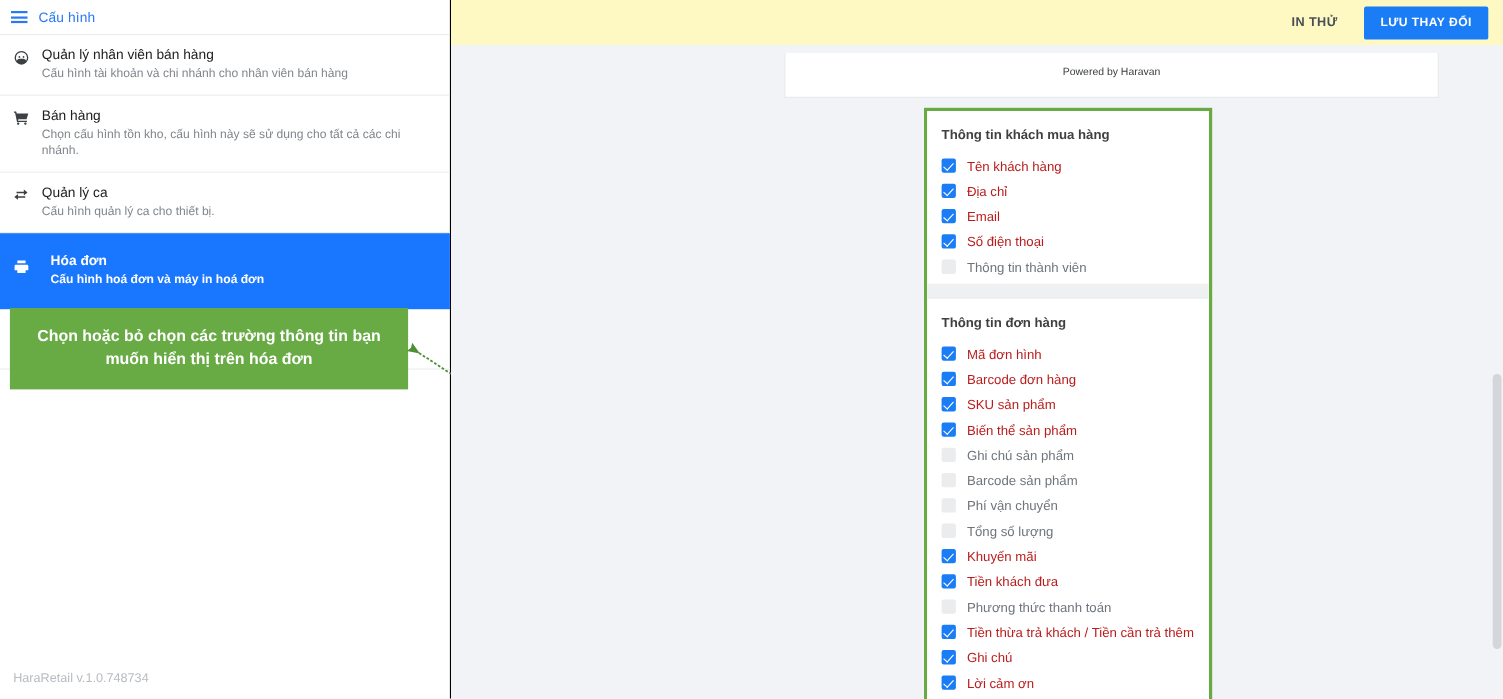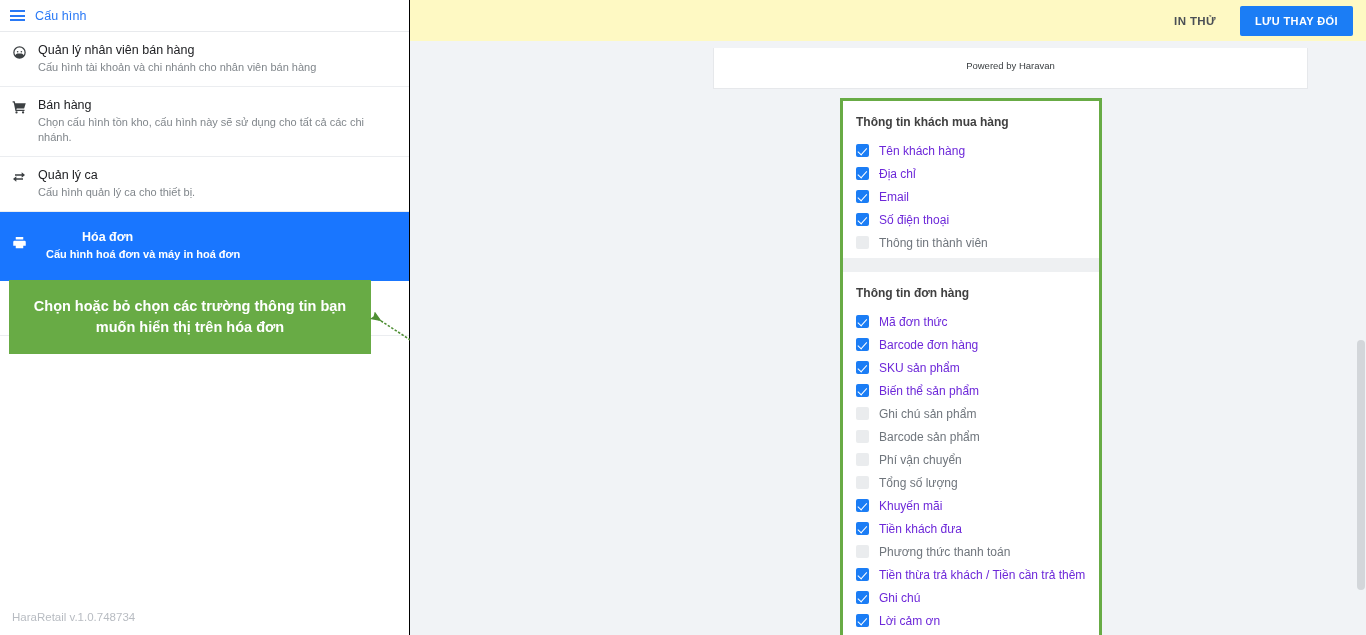--- a/index.html
+++ b/index.html
@@ -52,21 +52,21 @@
     position: absolute; left: 11px; top: 12px;
     width: 16px; height: 16px;
     color: #3c4043;
     display: flex; align-items: center; justify-content: center;
   }
   .nav-item .nav-icon svg { display: block; }
   .nav-title { font-size: 12.5px; color: #202124; line-height: 15px; }
   .nav-desc  { font-size: 11px; color: #80868b; line-height: 15px; margin-top: 2px; }
 
   .nav-item.active { background: #1976ff; border-bottom-color: #1976ff; }
-  .nav-item.active .nav-title { color: #fff; font-weight: bold; padding-left: 8px; margin-left: 36px; }
+  .nav-item.active .nav-title { color: #fff; font-weight: bold; padding-left: 8px; }
   .nav-item.active .nav-desc  { color: #fff; font-weight: bold; padding-left: 8px; }
   .nav-item.active .nav-icon { color: #fff; }
   .nav-item.active { padding-top: 18px; padding-bottom: 18px; }
   .nav-item.active .nav-icon { top: 22px; }
 
   
   #callout {
     position: absolute; left: 9px; top: 280px;
     width: 362px; height: 74px;
     background: #68ab45;
@@ -163,21 +163,21 @@
   }
   .cb.on  { background: #1b7df5; }
   .cb.off { background: #eaecee; }
   .cb.on::after {
     content: "";
     position: absolute; left: 4px; top: 1.5px;
     width: 4px; height: 7.5px;
     border: solid #fff; border-width: 0 1.8px 1.8px 0;
     transform: rotate(42deg);
   }
-  .cb-label { font-size: 12px; color: #6d28d9; line-height: 16px; }
+  .cb-label { font-size: 12px; color: #b91c1c; line-height: 16px; }
   .cb-row.off .cb-label { color: #6f757c; }
 
   
   #scroll-track {
     position: absolute; right: 0; top: 41px;
     width: 11px; height: 594px;
     background: #f1f3f6;
   }
   #scroll-thumb {
     position: absolute; right: 1px; top: 299px;
@@ -305,21 +305,21 @@
         </div>
       </div>
 
       <div class="section-gap"></div>
 
       <div class="field-section">
         <div class="section-title">Thông tin đơn hàng</div>
 
         <div class="cb-row">
           <span class="cb on"></span>
-          <span class="cb-label">Mã đơn thức</span>
+          <span class="cb-label">Mã đơn hình</span>
         </div>
         <div class="cb-row">
           <span class="cb on"></span>
           <span class="cb-label">Barcode đơn hàng</span>
         </div>
         <div class="cb-row">
           <span class="cb on"></span>
           <span class="cb-label">SKU sản phẩm</span>
         </div>
         <div class="cb-row">

